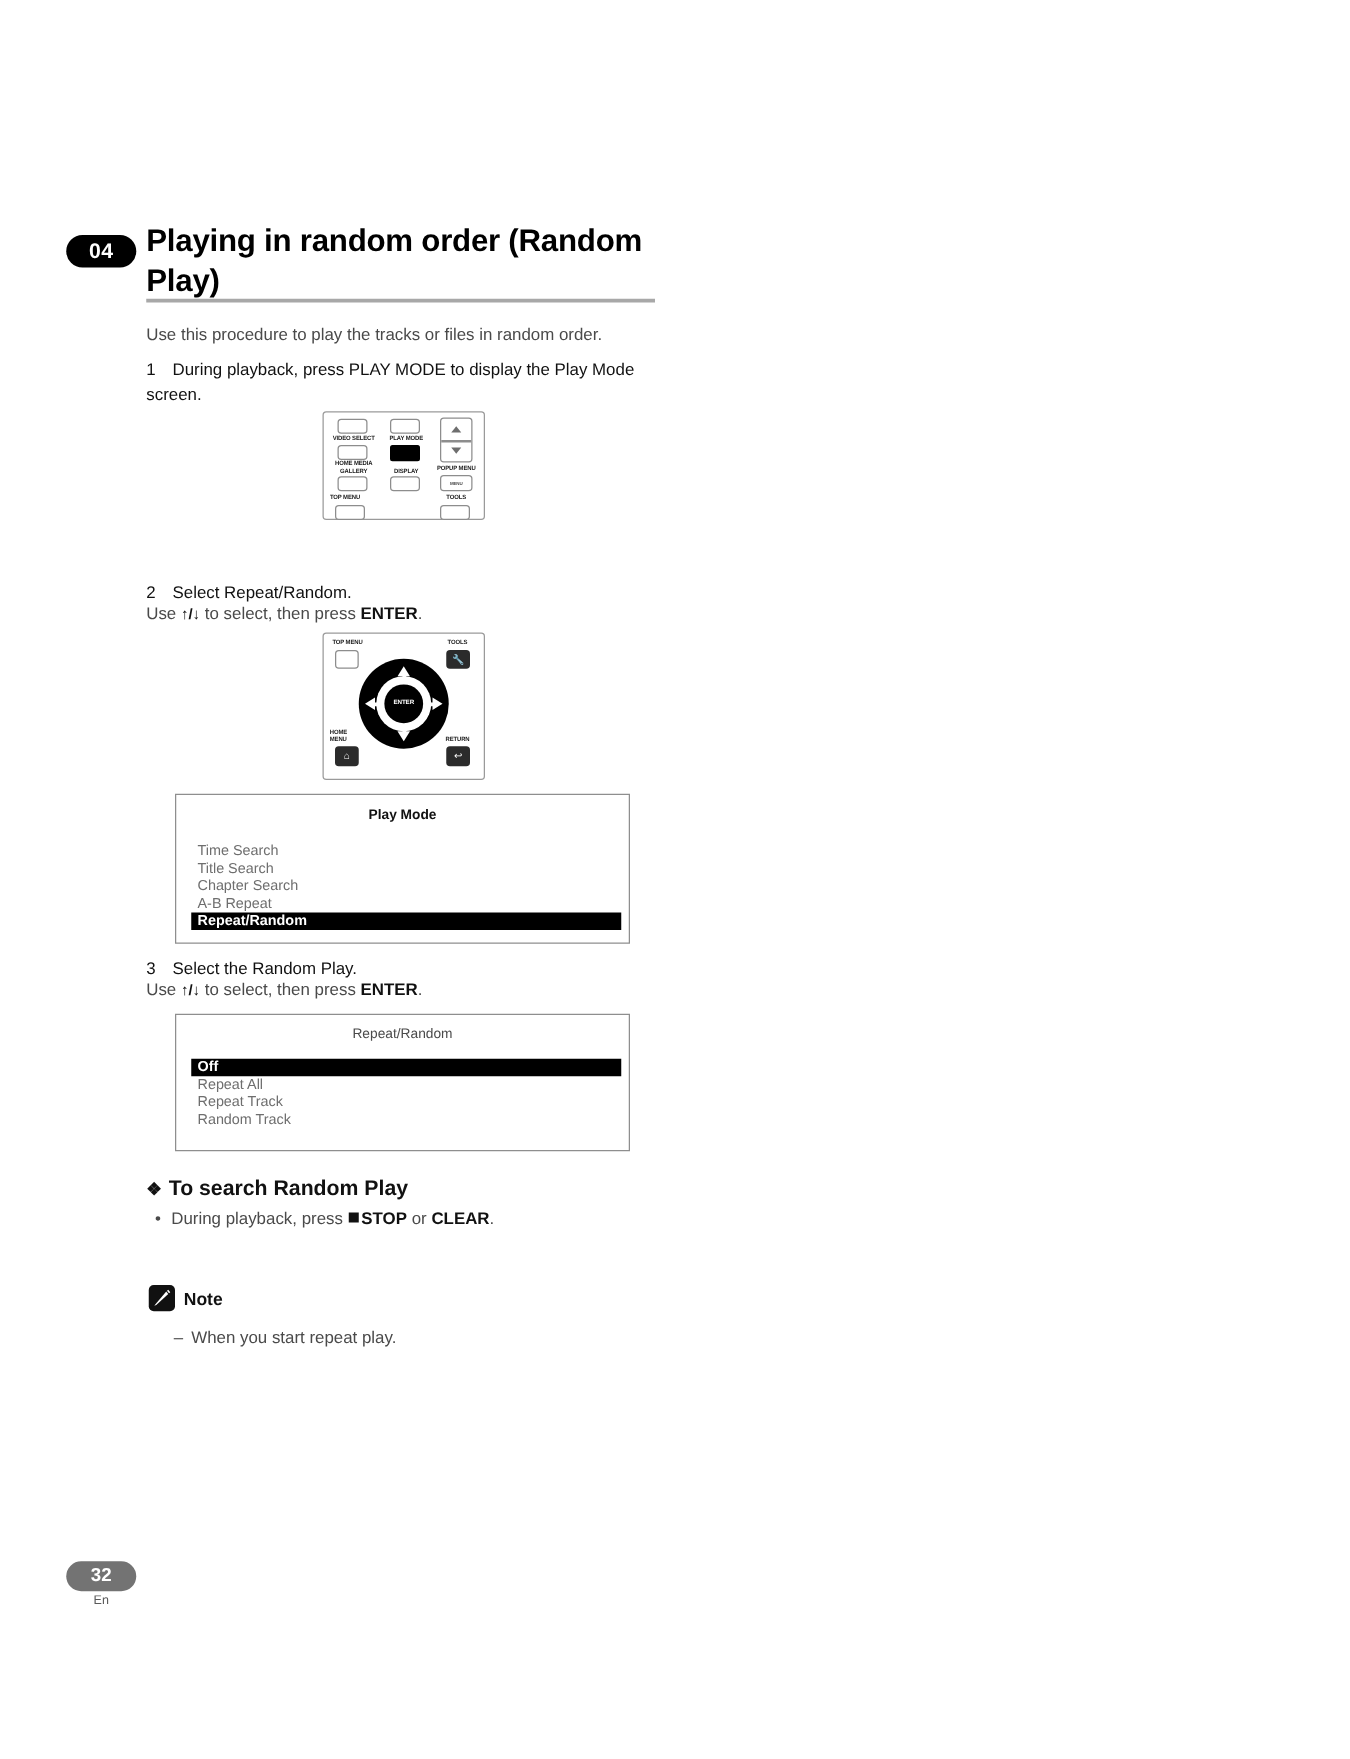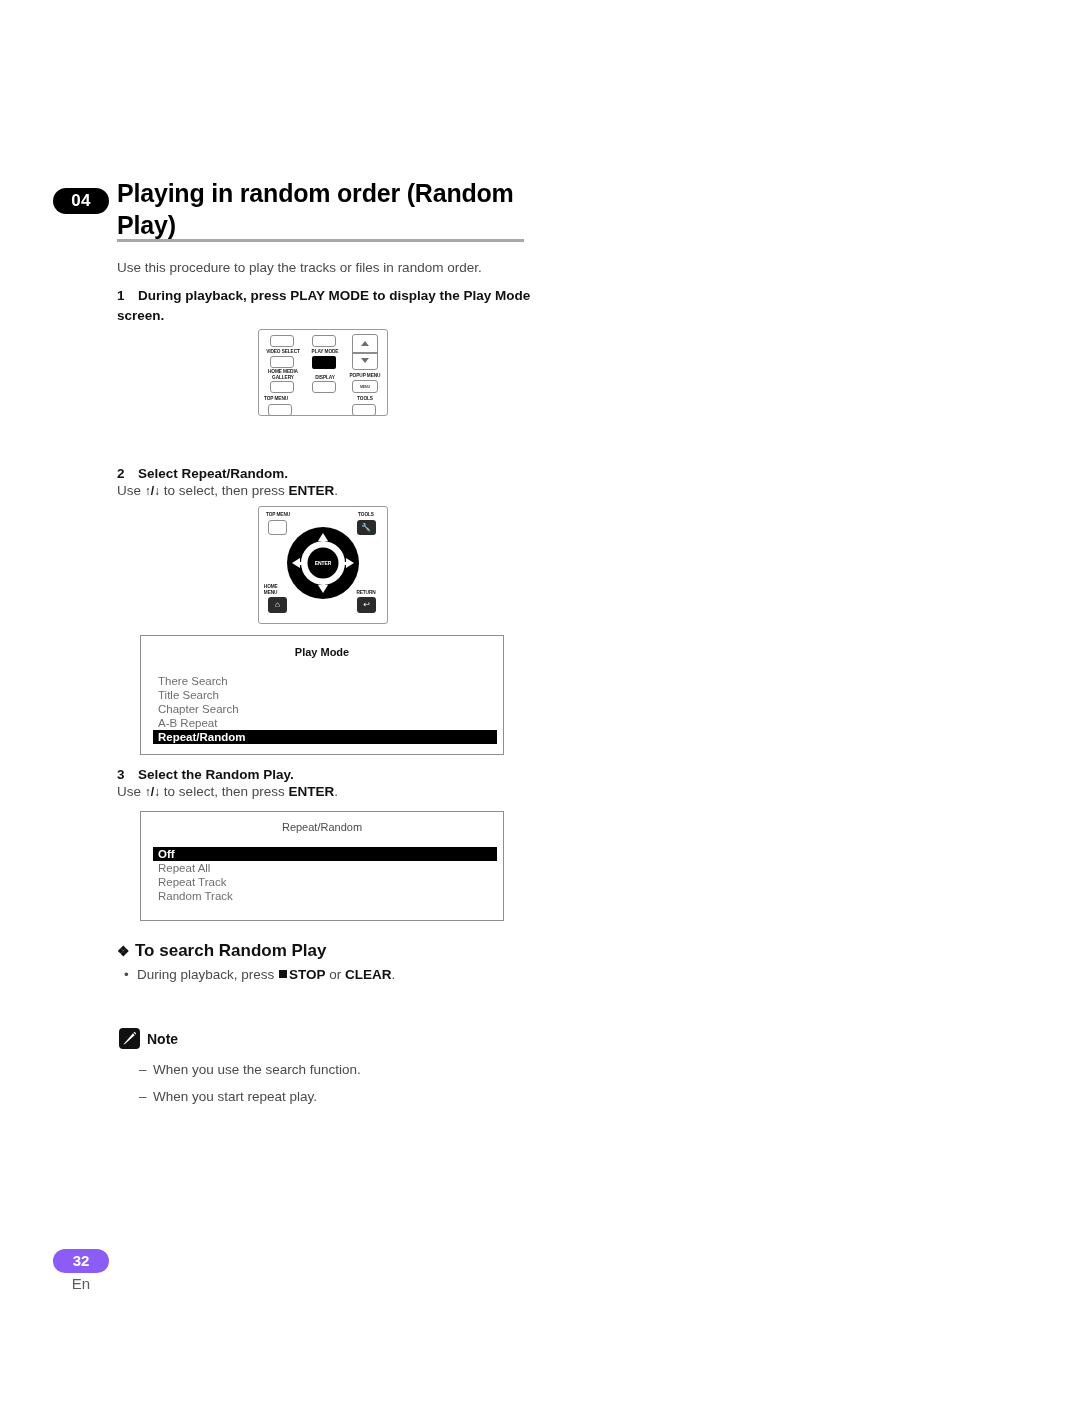--- a/index.html
+++ b/index.html
@@ -75,21 +75,21 @@
     font-size: 13.5px;
     line-height: 1.5;
     color: #4a4a4a;
   }
 
   .step {
     position: absolute;
     left: 117px;
     width: 420px;
     font-size: 13.5px;
-    font-weight: bold;
+    font-weight: normal;
     color: #111111;
     line-height: 1.45;
   }
   .step .num {
     display: inline-block;
     width: 21px;
   }
   .step-body {
     position: absolute;
     left: 117px;
@@ -377,35 +377,35 @@
     color: #4a4a4a;
   }
 
   
   .footer-badge {
     position: absolute;
     left: 53px;
     top: 1249px;
     width: 56px;
     height: 24px;
-    background: #8b5cf6;
+    background: #737373;
     border-radius: 12px;
     color: #ffffff;
     font-size: 15px;
     font-weight: bold;
     text-align: center;
     line-height: 24px;
   }
   .footer-lang {
     position: absolute;
     left: 53px;
     top: 1275px;
     width: 56px;
     text-align: center;
-    font-size: 15px;
+    font-size: 10px;
     color: #5a5a5a;
   }
 </style>
 </head>
 <body>
 
 <div class="page">
 
   <div class="chapter-header">
     <div class="chapter-badge">04</div>
@@ -495,21 +495,21 @@
 
     <div class="rlabel" style="left:90px; top:83px; width:34px;">RETURN</div>
     <div class="sqbtn-dark" style="left:98px; top:90px; width:19px; height:16px;">
       <span class="glyph-white">↩</span>
     </div>
   </div>
 
   <div class="osd" id="osd-playmode">
     <div class="osd-title" style="top:10px;">Play Mode</div>
     <div class="osd-list" style="top:38px;">
-      <div class="osd-item">There Search</div>
+      <div class="osd-item">Time Search</div>
       <div class="osd-item">Title Search</div>
       <div class="osd-item">Chapter Search</div>
       <div class="osd-item">A-B Repeat</div>
       <div class="osd-item selected">Repeat/Random</div>
     </div>
   </div>
 
   <div class="step" id="step3">
     <span class="num">3</span><span>Select the Random Play.</span>
   </div>
@@ -541,20 +541,19 @@
     <div class="note-icon">
       <svg width="21" height="21" viewBox="0 0 21 21" aria-hidden="true">
         <path d="M5.2 15.6 L4.4 16.6 L6.0 15.9 L15.6 7.2 L14.0 5.2 Z" fill="#ffffff"></path>
         <path d="M14.6 4.6 L16.2 6.6 L17.2 5.7 L15.6 3.7 Z" fill="#ffffff"></path>
       </svg>
     </div>
     <div class="note-label">Note</div>
   </div>
 
   <div class="bullets" id="note-bullets">
-    <div class="sub-row" style="margin-top:6px;">When you use the search function.</div>
     <div class="sub-row" style="margin-top:6px;">When you start repeat play.</div>
   </div>
 
   <div class="footer-badge">32</div>
   <div class="footer-lang">En</div>
 
 </div>
 
 </body></html>

